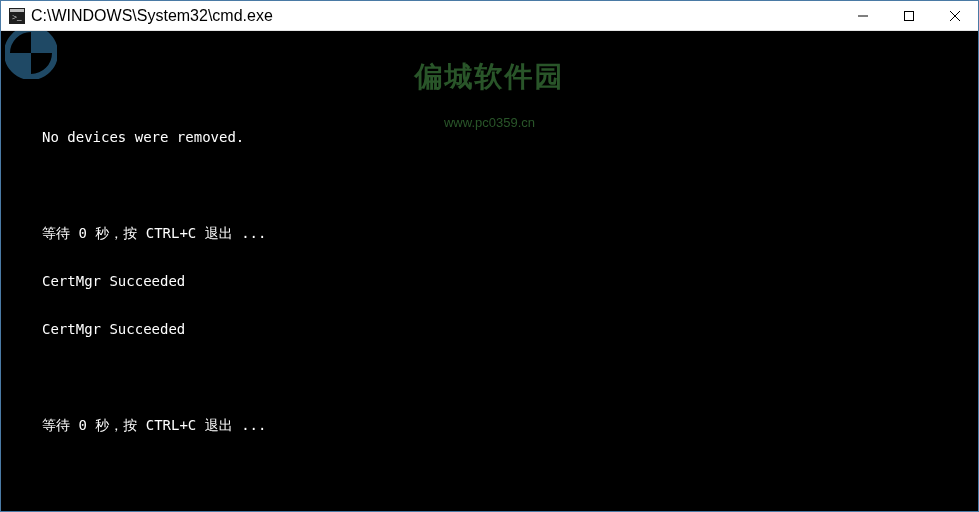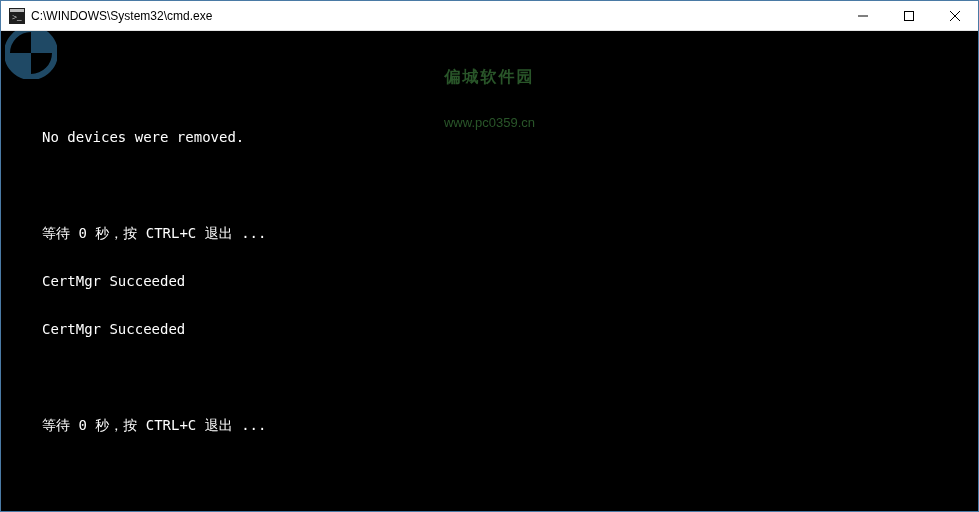--- a/index.html
+++ b/index.html
@@ -29,21 +29,21 @@
     }
     .title-icon {
       width: 16px;
       height: 16px;
       margin: 0 6px 0 8px;
       display: inline-flex;
       align-items: center;
       justify-content: center;
     }
     .title-text {
-      font-size: 12px;
+      font-size: 16px;
       color: #000;
       flex: 1;
       white-space: nowrap;
       overflow: hidden;
     }
     .win-controls {
       display: flex;
       height: 100%;
     }
     .win-btn {
@@ -75,31 +75,30 @@
       position: absolute;
       top: 6px;
       left: 50%;
       transform: translateX(-50%);
       text-align: center;
       pointer-events: none;
       z-index: 0;
     }
     .watermark .wm-main {
       font-family: "Microsoft YaHei", sans-serif;
-      font-size: 16px;
+      font-size: 28px;
       font-weight: bold;
       color: rgba(75, 155, 75, 0.55);
       letter-spacing: 2px;
     }
     .watermark .wm-sub {
       font-family: Arial, sans-serif;
       font-size: 13px;
       color: rgba(75, 155, 75, 0.55);
       margin-top: -2px;
-      text-align: right;
     }
     .wm-logo {
       position: absolute;
       top: -4px;
       left: 4px;
       width: 52px;
       height: 52px;
       pointer-events: none;
       opacity: 0.55;
       z-index: 0;

